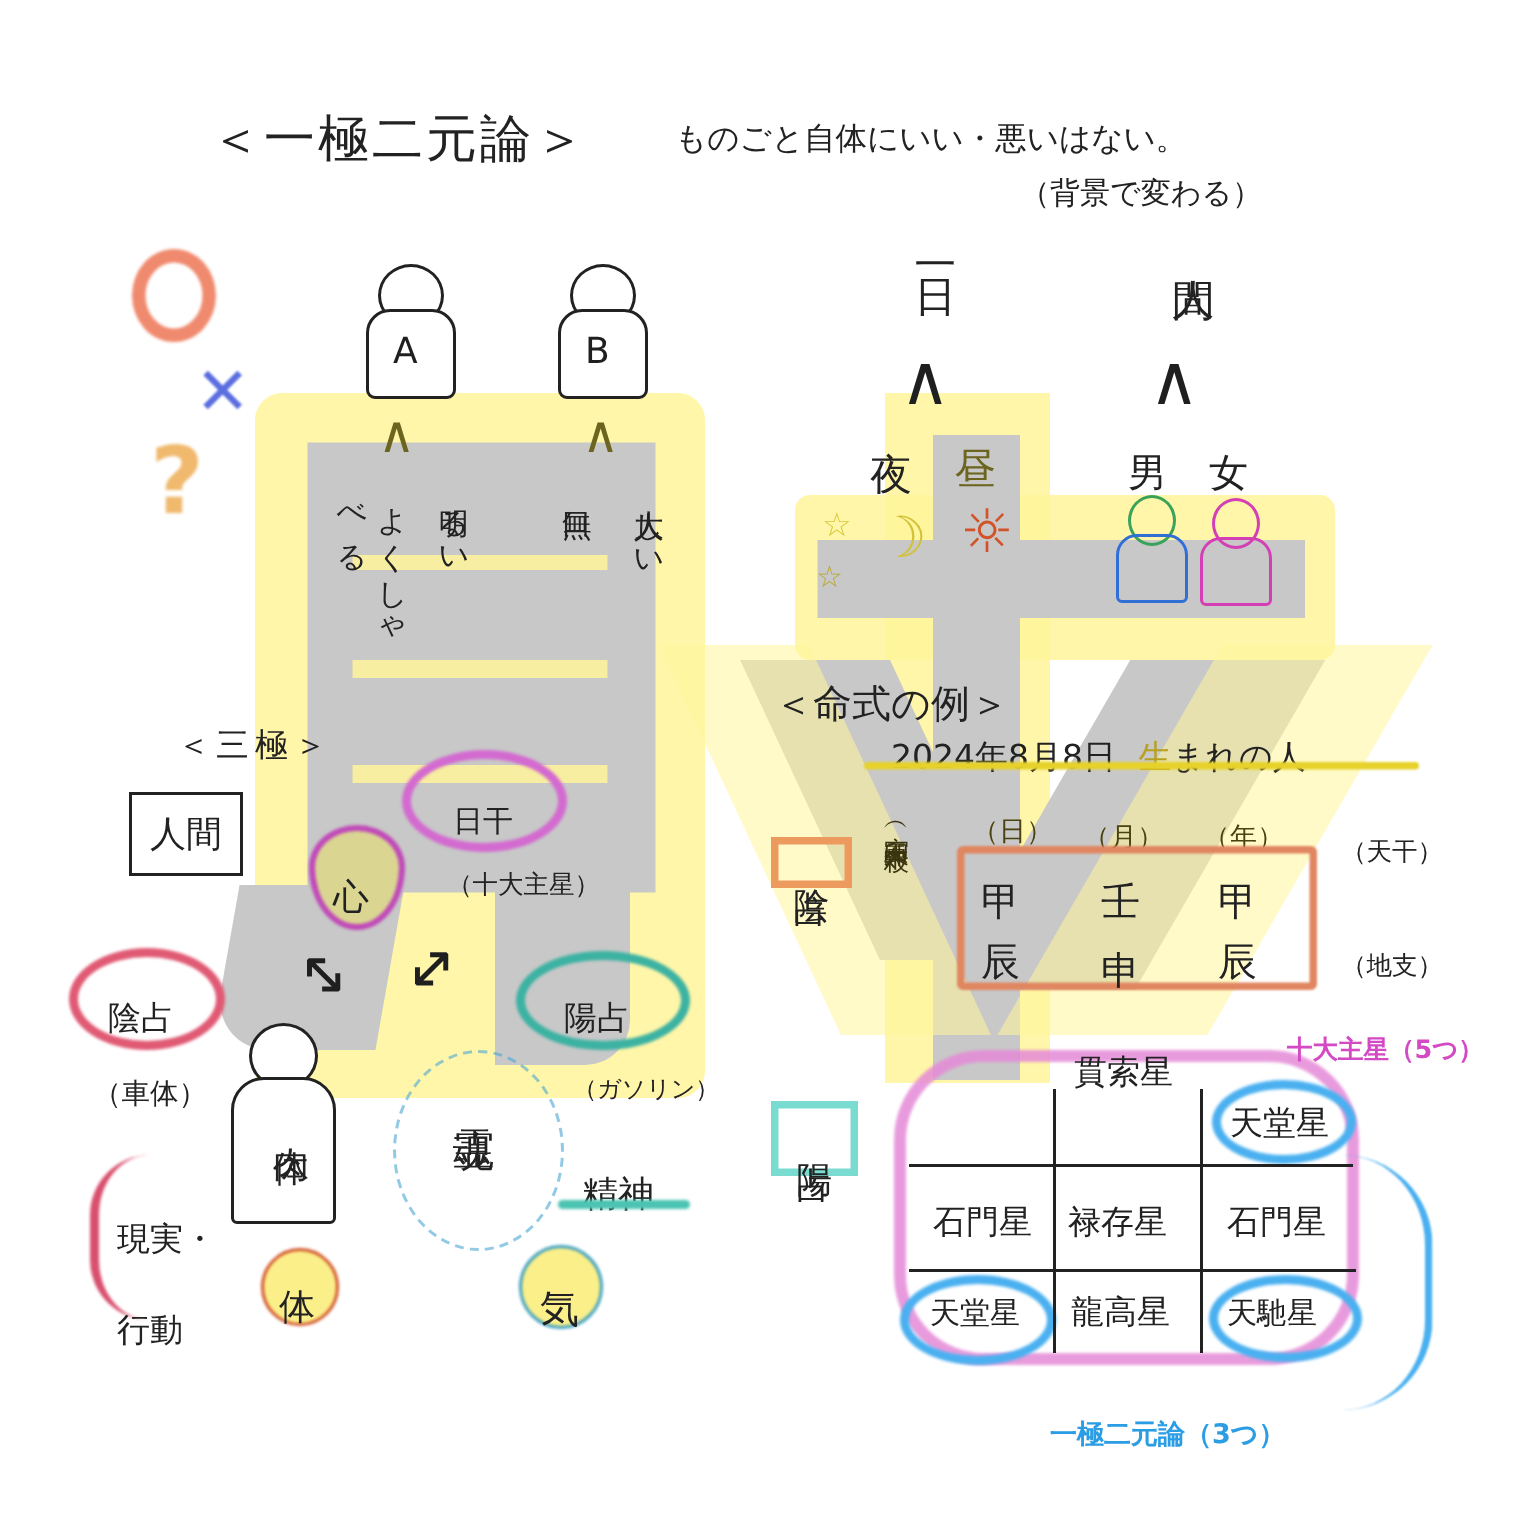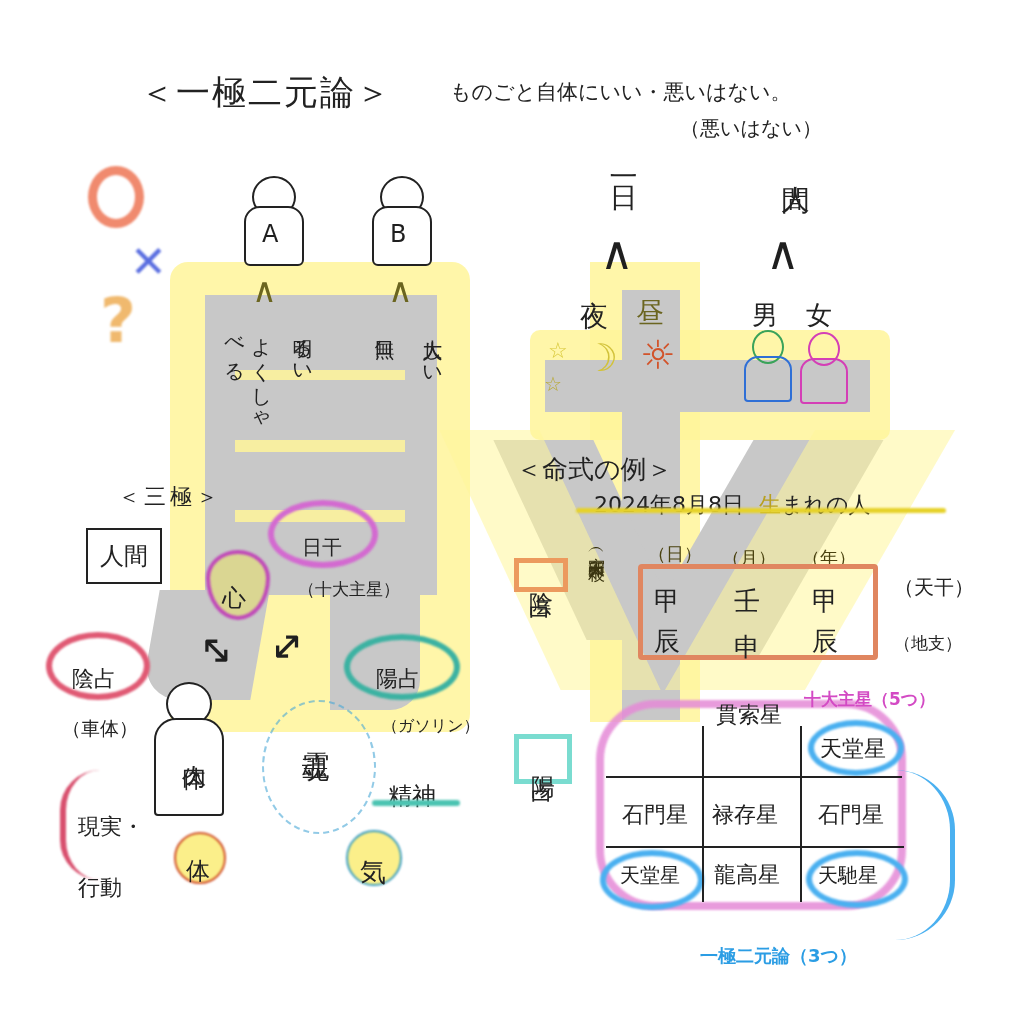--- a/index.html
+++ b/index.html
@@ -33,21 +33,21 @@
   <div class="wm wm-gray" style="left:622px;top:290px;width:58px;height:430px;"></div>
   <div class="wm wm-gray" style="left:545px;top:360px;width:325px;height:52px;"></div>
   <div class="wm wm-gray" style="left:540px;top:440px;width:100px;height:200px;transform:skewX(25deg);"></div>
   <div class="wm wm-gray" style="left:690px;top:440px;width:130px;height:220px;transform:skewX(-30deg);"></div>
   <div class="wm wm-yellow" style="left:500px;top:430px;width:100px;height:260px;transform:skewX(25deg);opacity:.55;"></div>
   <div class="wm wm-yellow" style="left:740px;top:430px;width:140px;height:260px;transform:skewX(-30deg);opacity:.55;"></div>
 </div>
 
 <div class="content hand" style="left:140px;top:58px;font-size:34px;letter-spacing:2px;">＜一極二元論＞</div>
 <div class="content hand" style="left:450px;top:66px;font-size:21px;">ものごと自体にいい・悪いはない。</div>
-<div class="content hand" style="left:680px;top:103px;font-size:20px;">（悪いはない）</div>
+<div class="content hand" style="left:680px;top:103px;font-size:20px;">（背景で変わる）</div>
 
 <div class="content" style="left:88px;top:166px;width:56px;height:62px;border:9px solid #f08a6e;border-radius:50%;box-sizing:border-box;filter:blur(1.2px);"></div>
 <div class="content" style="left:130px;top:236px;font-size:44px;color:#5a6ee0;font-weight:bold;filter:blur(.8px);">✕</div>
 <div class="content" style="left:100px;top:284px;font-size:62px;color:#f0b96e;font-weight:bold;filter:blur(1px);">?</div>
 
 <div class="content" style="left:240px;top:176px;width:64px;height:88px;">
   <div style="position:absolute;left:12px;top:0;width:40px;height:38px;border:2px solid #222;border-radius:50%;background:#fff;"></div>
   <div style="position:absolute;left:4px;top:30px;width:56px;height:56px;border:2px solid #222;border-radius:16px 16px 6px 6px;background:#fff;"></div>
   <div style="position:absolute;left:22px;top:44px;font-size:24px;">A</div>
 </div>
@@ -141,25 +141,25 @@
 <div class="content hand" style="left:722px;top:534px;font-size:18px;color:#4a4210;">（月）</div>
 <div class="content hand" style="left:802px;top:534px;font-size:18px;color:#4a4210;">（年）</div>
 
 <div class="content" style="left:638px;top:564px;width:240px;height:96px;border:5px solid #e08660;border-radius:4px;box-sizing:border-box;filter:blur(.6px);"></div>
 <div class="content hand" style="left:654px;top:572px;font-size:26px;">甲</div>
 <div class="content hand" style="left:734px;top:572px;font-size:26px;">壬</div>
 <div class="content hand" style="left:812px;top:572px;font-size:26px;">甲</div>
 <div class="content hand" style="left:654px;top:612px;font-size:26px;">辰</div>
 <div class="content hand" style="left:734px;top:618px;font-size:26px;">申</div>
 <div class="content hand" style="left:812px;top:612px;font-size:26px;">辰</div>
-<div class="content hand" style="left:894px;top:562px;font-size:20px;">（天干）</div>
+<div class="content hand" style="left:894px;top:544px;font-size:17px;">（天干）</div>
 <div class="content hand" style="left:894px;top:620px;font-size:17px;">（地支）</div>
 
 <div class="content hand vert" style="left:514px;top:722px;font-size:24px;border:5px solid #7adcd0;padding:18px 8px;">陽占</div>
-<div class="content hand" style="left:804px;top:676px;font-size:17px;color:#d34ac4;font-weight:bold;">十大主星（5つ）</div>
+<div class="content hand" style="left:858px;top:676px;font-size:17px;color:#d34ac4;font-weight:bold;">十大主星（5つ）</div>
 <div class="content hand" style="left:700px;top:932px;font-size:18px;color:#2b9de4;font-weight:bold;">一極二元論（3つ）</div>
 
 <div class="crayon-ring" style="left:596px;top:700px;width:310px;height:210px;border:8px solid #e58ad7;border-radius:60px;opacity:.85;"></div>
 <div class="crayon-ring" style="left:808px;top:720px;width:96px;height:56px;border:6px solid #4ab0f0;"></div>
 <div class="crayon-ring" style="left:600px;top:850px;width:104px;height:60px;border:6px solid #4ab0f0;"></div>
 <div class="crayon-ring" style="left:806px;top:850px;width:102px;height:58px;border:6px solid #4ab0f0;"></div>
 
 <div class="content" style="left:702px;top:726px;width:2px;height:176px;background:#222;"></div>
 <div class="content" style="left:800px;top:726px;width:2px;height:176px;background:#222;"></div>
 <div class="content" style="left:606px;top:776px;width:296px;height:2px;background:#222;"></div>

